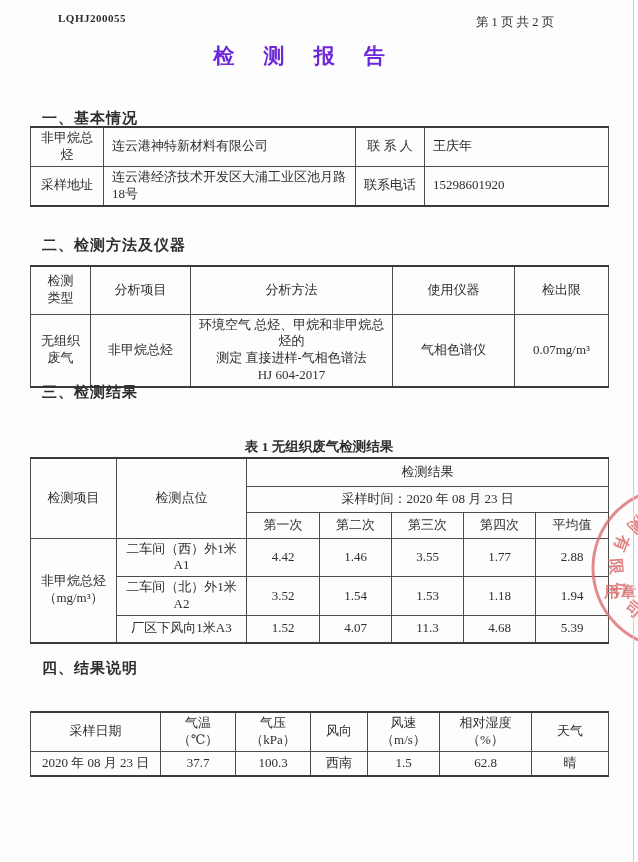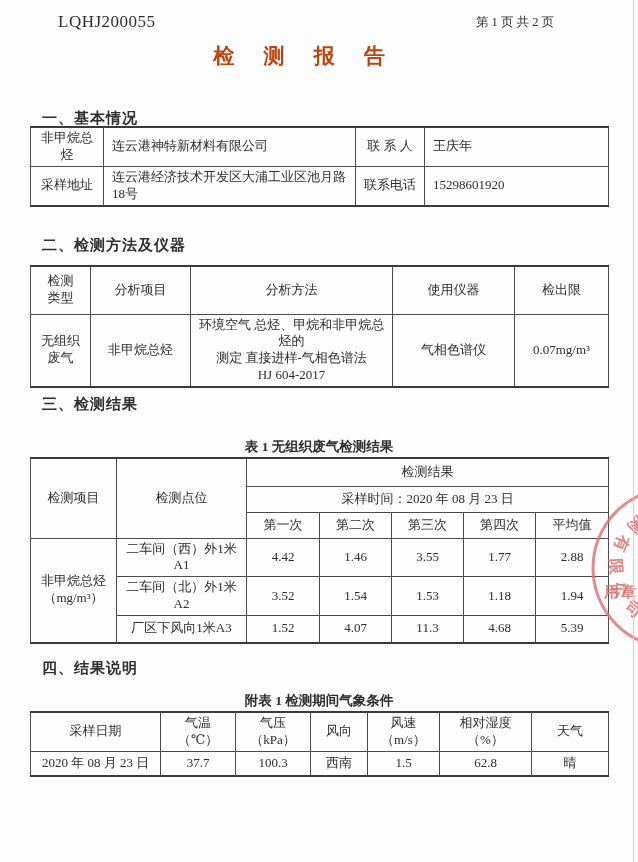--- a/index.html
+++ b/index.html
@@ -4,24 +4,24 @@
 <style>
   html,body { margin:0; padding:0; background:#ffffff; }
   .page {
     position:relative; width:638px; height:862px;
     background:#fdfdfd; overflow:hidden;
     font-family:"Liberation Serif","DejaVu Serif",serif;
     color:#2e2e2e;
   }
   .page-edge { position:absolute; left:633px; top:0; width:1px; height:862px; background:#ced1d7; }
 
-  .report-no { position:absolute; left:58px; top:12px; font-size:17px; letter-spacing:0.5px; }
+  .report-no { position:absolute; left:58px; top:12px; font-size:11px; letter-spacing:0.5px;font-weight:bold; }
   .page-ind  { position:absolute; left:455px; top:14px; width:120px; font-size:12.5px; text-align:center; }
   .doc-title { position:absolute; left:0; top:42px; width:610px; text-align:center;
-               font-size:21px; font-weight:bold; letter-spacing:12px; color:#c2410c; }
+               font-size:21px; font-weight:bold; letter-spacing:12px; color:#6d28d9; }
 
   .sec-heading { position:absolute; left:42px; font-size:15px; font-weight:bold; letter-spacing:1px; }
   .tbl-title   { position:absolute; left:30px; width:578px; text-align:center;
                  font-size:13.5px; font-weight:bold; }
 
   .tbl { position:absolute; left:30px; width:578px; }
   .tbl table {
     width:100%; border-collapse:collapse; table-layout:fixed;
     border-top:2.5px solid #3a3a3a; border-bottom:2.5px solid #3a3a3a;
   }
@@ -102,21 +102,21 @@
           <div>测定 直接进样-气相色谱法</div>
           <div>HJ 604-2017</div>
         </td>
         <td>气相色谱仪</td>
         <td>0.07mg/m³</td>
       </tr>
     </tbody>
       </table>
   </div>
 
-  <div class="sec-heading" style="top:395px">三、检测结果</div>
+  <div class="sec-heading" style="top:383px">三、检测结果</div>
   <div class="tbl-title" style="top:438px">表 1 无组织废气检测结果</div>
   <div class="tbl" style="top:457px">
     <table>
       <colgroup>
           <col style="width:86px">
           <col style="width:130px">
           <col style="width:73px">
           <col style="width:72px">
           <col style="width:72px">
           <col style="width:72px">
@@ -164,21 +164,20 @@
         <td>4.07</td>
         <td>11.3</td>
         <td>4.68</td>
         <td>5.39</td>
       </tr>
     </tbody>
       </table>
   </div>
 
   <div class="sec-heading" style="top:659px">四、结果说明</div>
-  <div class="tbl-title" style="top:692px">附表 1 检测期间气象条件</div>
   <div class="tbl" style="top:711px">
     <table>
       <colgroup>
           <col style="width:130px">
           <col style="width:75px">
           <col style="width:75px">
           <col style="width:57px">
           <col style="width:72px">
           <col style="width:92px">
           <col style="width:77px">

